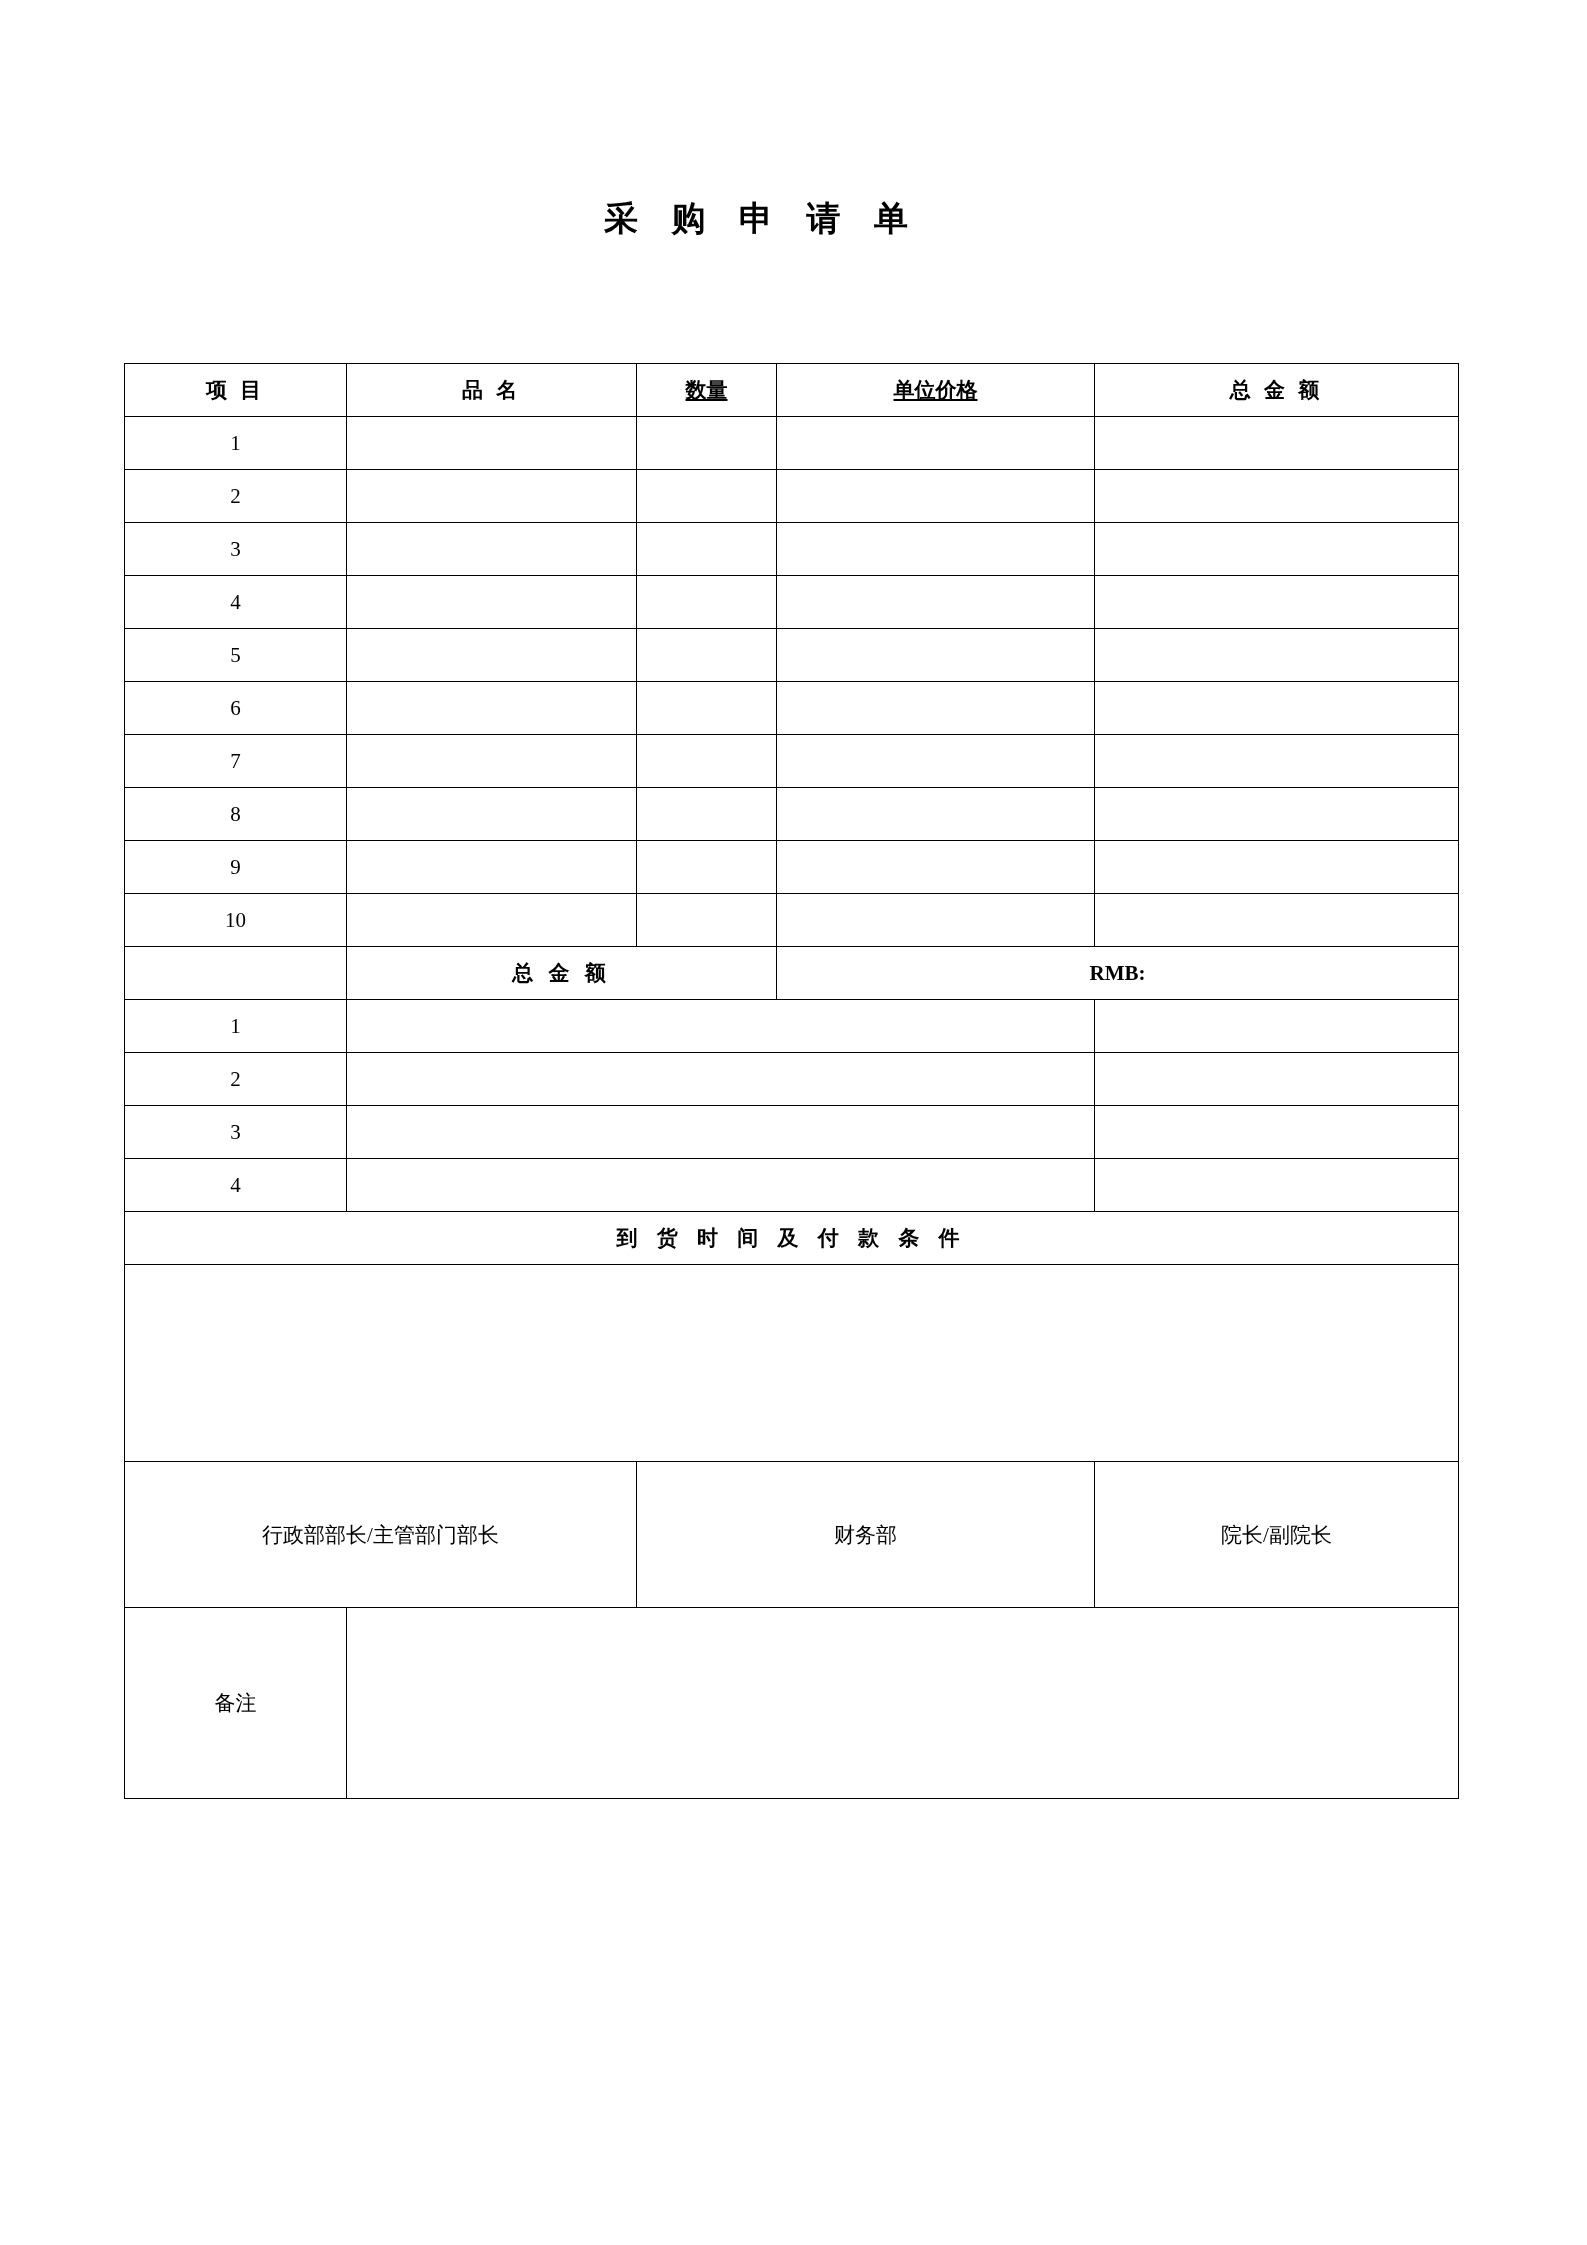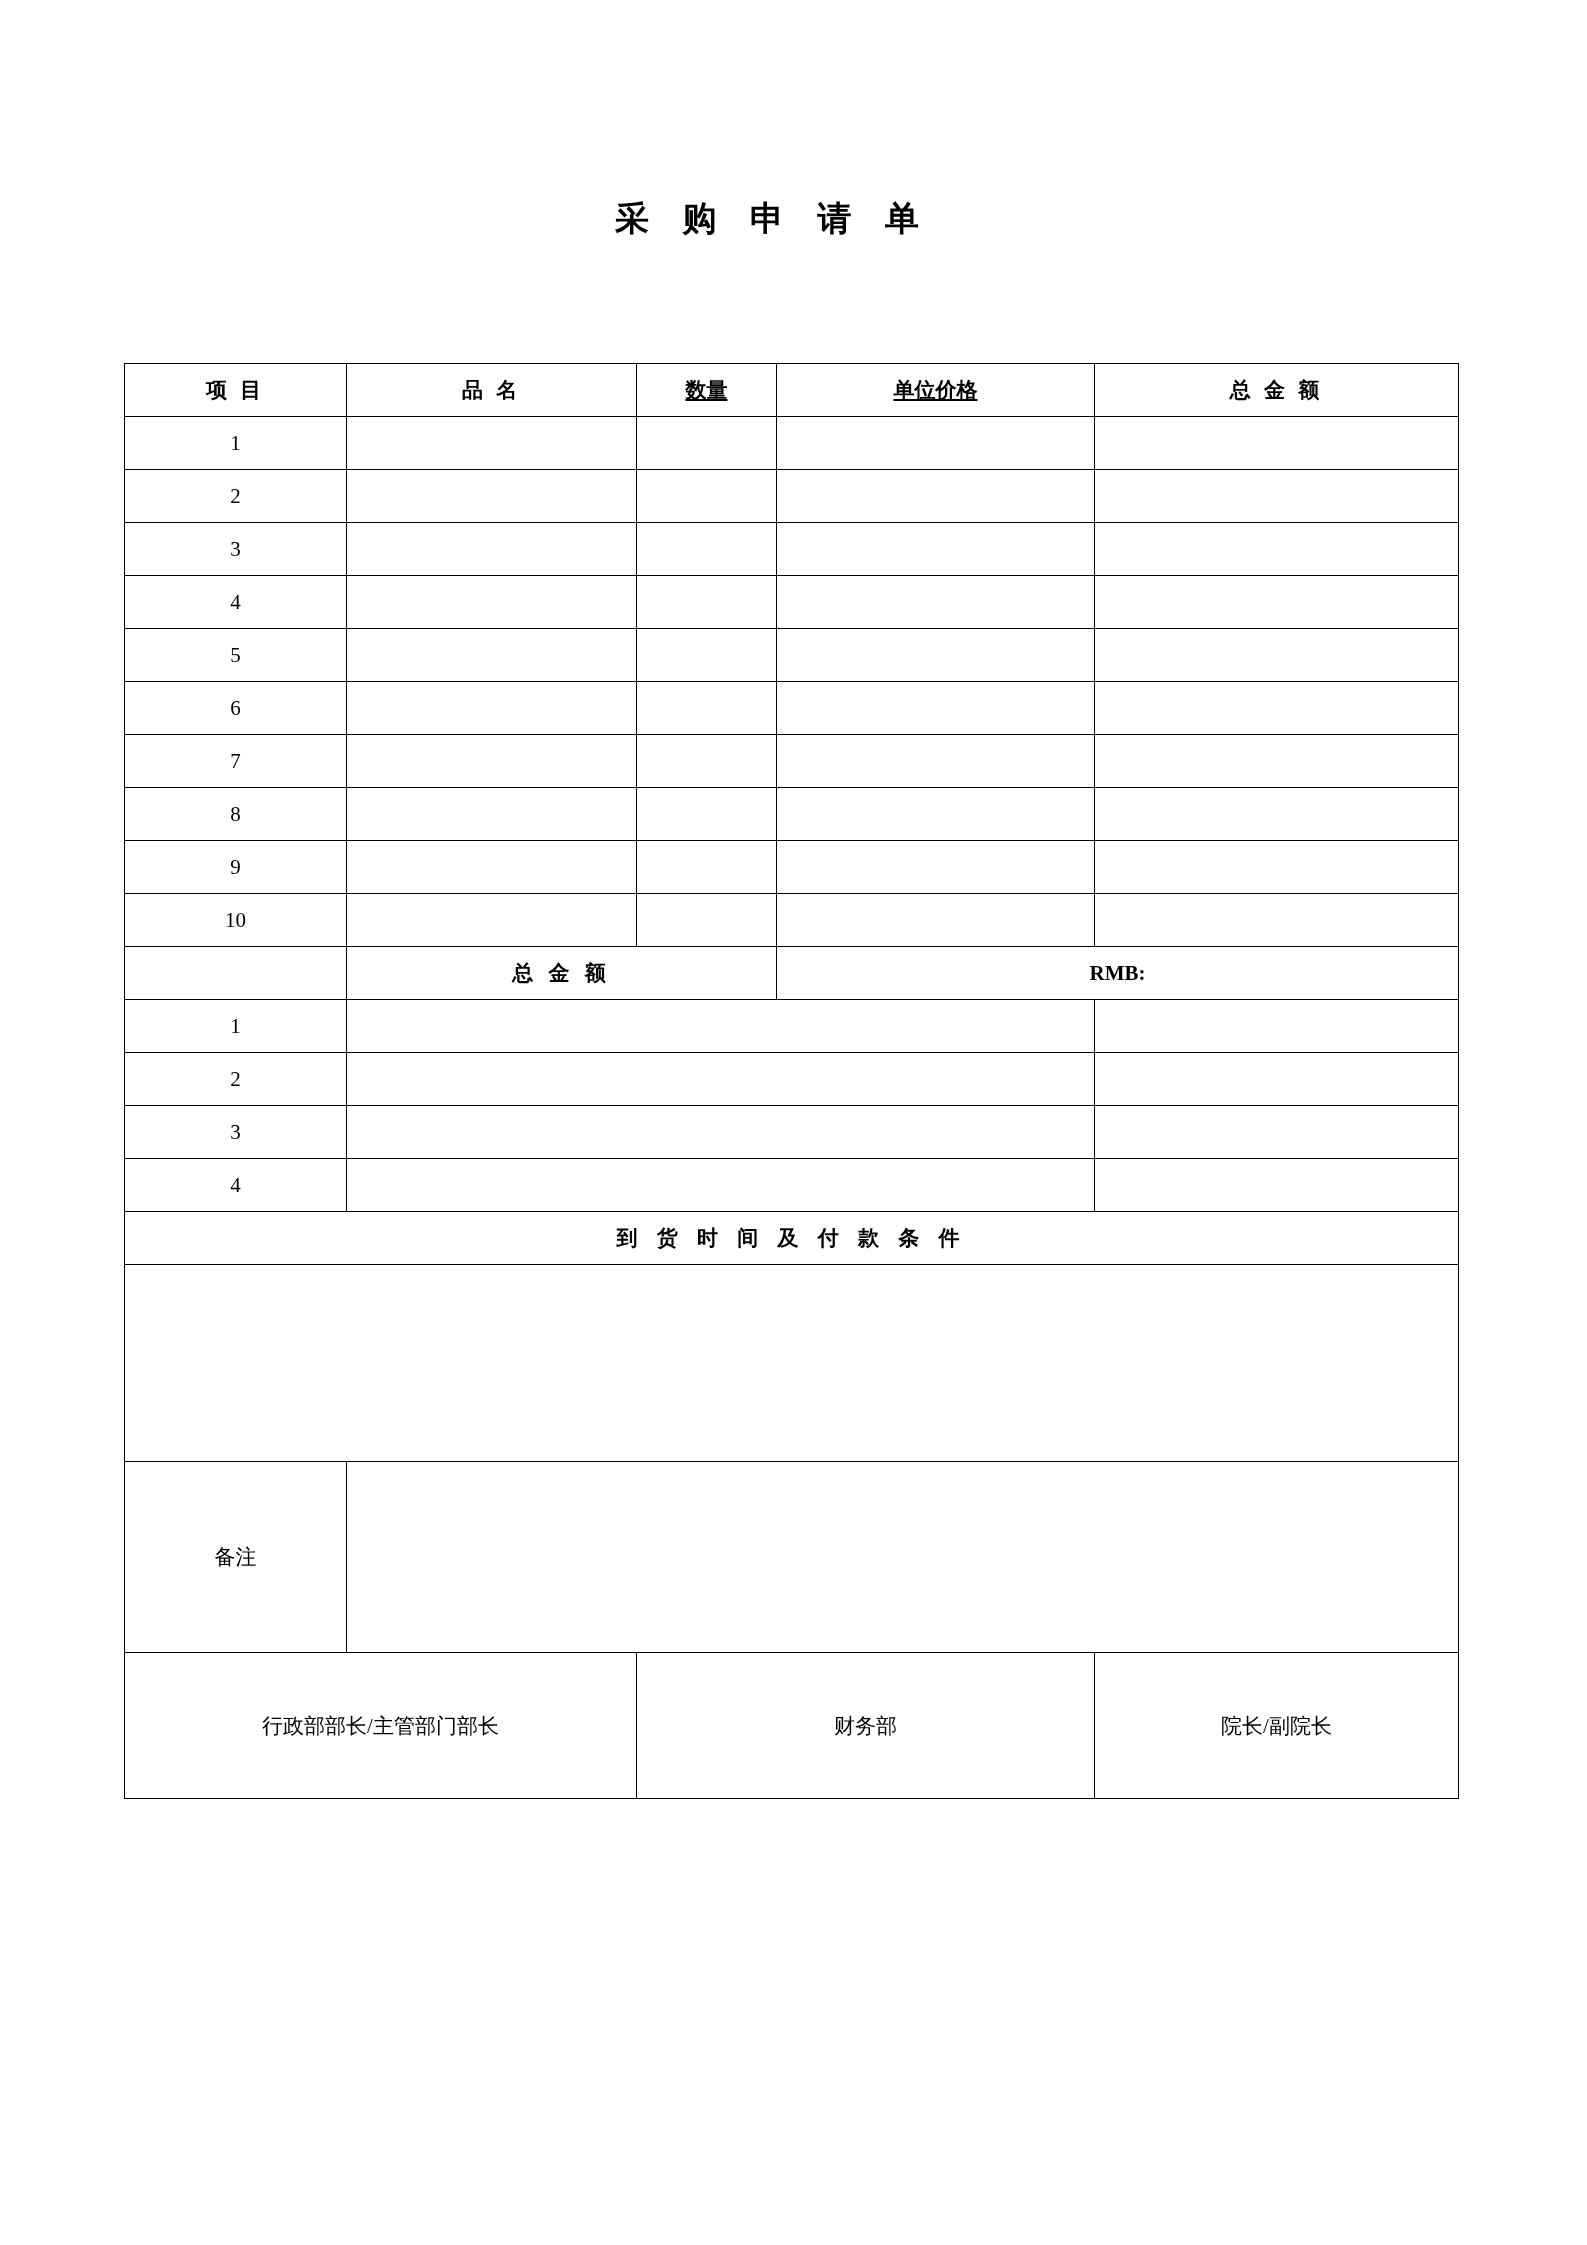--- a/index.html
+++ b/index.html
@@ -18,21 +18,21 @@
     position: absolute;
     top: 0;
     left: 0;
     width: 1587px;
     height: 2245px;
     background: #ffffff;
   }
   .doc-title {
     position: absolute;
     top: 196px;
-    left: 12px;
+    left: 1px;
     width: 1522px;
     text-align: center;
     font-size: 34px;
     font-weight: bold;
     letter-spacing: 12px;
     font-family: "Liberation Sans", "DejaVu Sans", sans-serif;
   }
   table.form {
     position: absolute;
     top: 355px;
@@ -233,26 +233,26 @@
       </tr>
 
       <tr>
         <td class="section-hdr" colspan="6">到 货 时 间 及 付 款 条 件</td>
       </tr>
       <tr>
         <td class="big-blank" colspan="6"></td>
       </tr>
 
       <tr>
-        <td class="remark-cell">备注</td>
-        <td class="remark-cell" colspan="5"></td>
-      </tr>
-
-      <tr>
         <td class="sign-cell" colspan="2">行政部部长/主管部门部长</td>
         <td class="sign-cell" colspan="2">财务部</td>
         <td class="sign-cell" colspan="2">院长/副院长</td>
       </tr>
 
+      <tr>
+        <td class="remark-cell">备注</td>
+        <td class="remark-cell" colspan="5"></td>
+      </tr>
+
     </tbody>
   </table>
 
 </div>
 
 </body></html>

